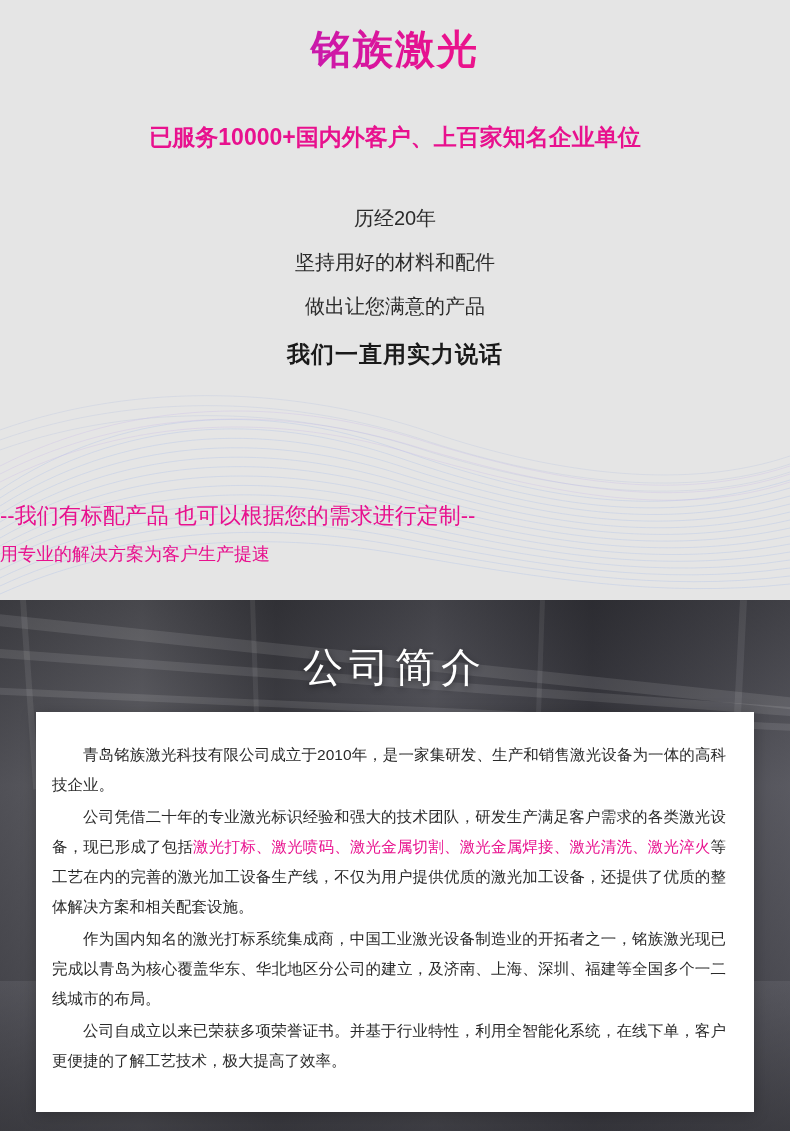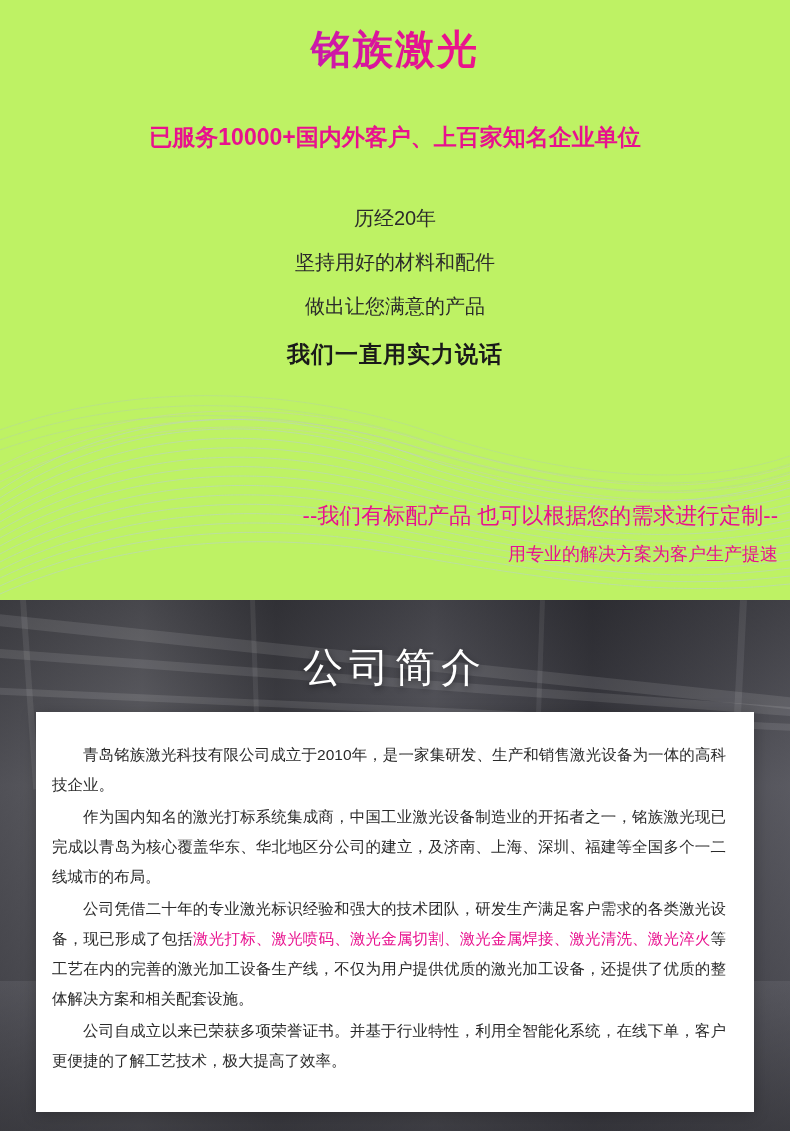--- a/index.html
+++ b/index.html
@@ -19,21 +19,21 @@
     height: 1131px;
     position: relative;
     background: #ffffff;
   }
 
   
   .top {
     position: relative;
     width: 790px;
     height: 600px;
-    background: #bef264;
+    background: #e5e5e5;
     overflow: hidden;
   }
   
   .waves {
     position: absolute;
     left: 0;
     bottom: 0;
     width: 790px;
     height: 230px;
     pointer-events: none;
@@ -82,21 +82,21 @@
     font-weight: bold;
     line-height: 52px;
     color: #1a1a1a;
     letter-spacing: 1px;
   }
   .promo {
     position: absolute;
     top: 498px;
     left: 0;
     width: 778px;
-    text-align: right;
+    text-align: left;
   }
   .promo-line1 {
     font-size: 22px;
     color: #e8118e;
     line-height: 36px;
     font-weight: 500;
   }
   .promo-line2 {
     font-size: 18px;
     color: #e8118e;
@@ -241,23 +241,23 @@
     </div>
   </div>
 
   <div class="section-title">公司简介</div>
 
   <div class="card">
     <p class="para">
       <span>青岛铭族激光科技有限公司成立于2010年，是一家集研发、生产和销售激光设备为一体的高科技企业。</span>
     </p>
     <p class="para">
+      <span>公司凭借二十年的专业激光标识经验和强大的技术团队，研发生产满足客户需求的各类激光设备，现已形成了包括</span><span class="hl">激光打标、激光喷码、激光金属切割、激光金属焊接、激光清洗、激光淬火</span><span>等工艺在内的完善的激光加工设备生产线，不仅为用户提供优质的激光加工设备，还提供了优质的整体解决方案和相关配套设施。</span>
+    </p>
+    <p class="para">
       <span>作为国内知名的激光打标系统集成商，中国工业激光设备制造业的开拓者之一，铭族激光现已完成以青岛为核心覆盖华东、华北地区分公司的建立，及济南、上海、深圳、福建等全国多个一二线城市的布局。</span>
     </p>
     <p class="para">
-      <span>公司凭借二十年的专业激光标识经验和强大的技术团队，研发生产满足客户需求的各类激光设备，现已形成了包括</span><span class="hl">激光打标、激光喷码、激光金属切割、激光金属焊接、激光清洗、激光淬火</span><span>等工艺在内的完善的激光加工设备生产线，不仅为用户提供优质的激光加工设备，还提供了优质的整体解决方案和相关配套设施。</span>
-    </p>
-    <p class="para">
       <span>公司自成立以来已荣获多项荣誉证书。并基于行业特性，利用全智能化系统，在线下单，客户更便捷的了解工艺技术，极大提高了效率。</span>
     </p>
   </div>
 
 </div>
 
 </body></html>

